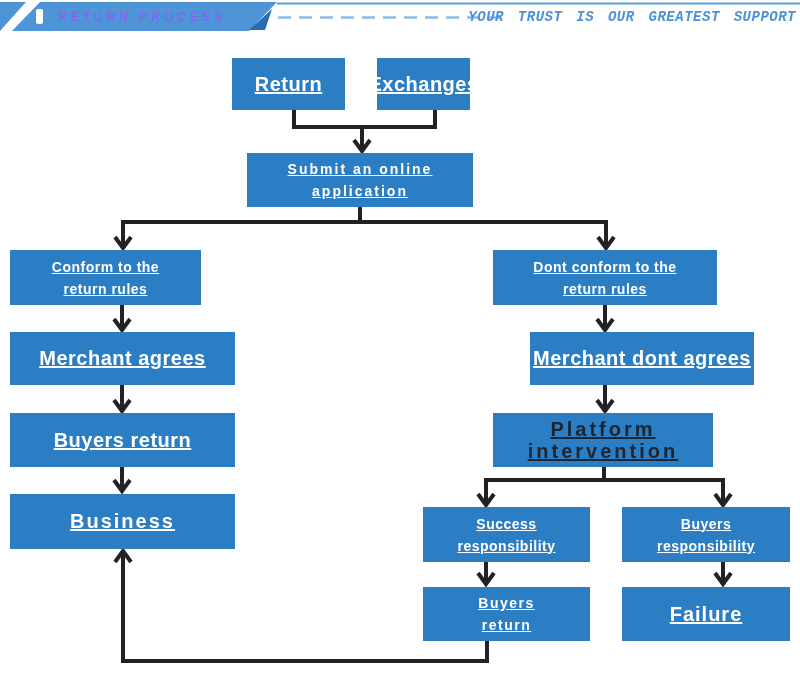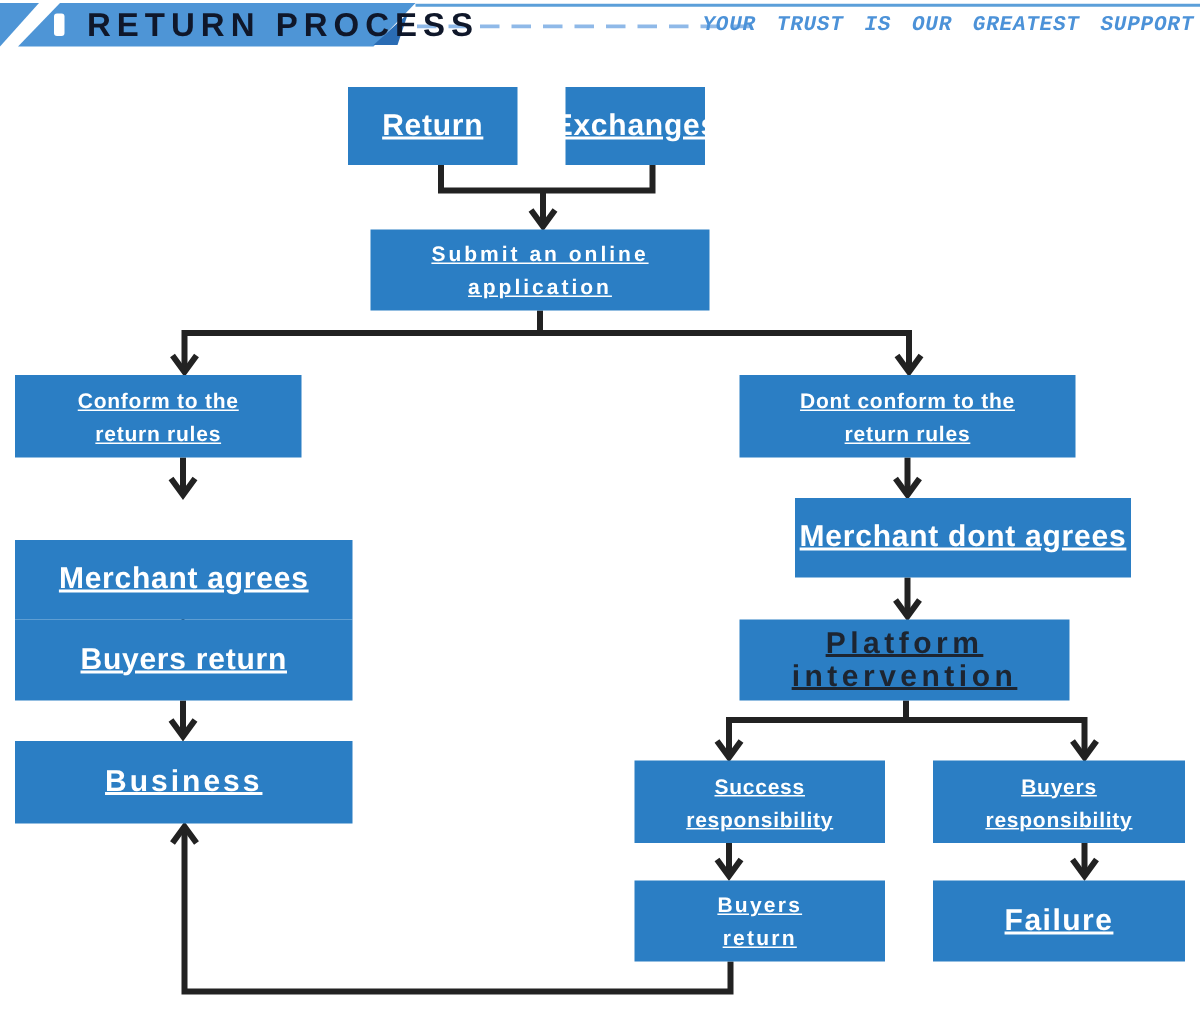--- a/index.html
+++ b/index.html
@@ -19,21 +19,21 @@
   
   .header-svg{position:absolute;left:0;top:0;}
   .header-title{
     position:absolute;left:36px;top:2px;height:29px;
     display:flex;align-items:center;gap:15px;z-index:2;
   }
   .title-bar{
     width:7px;height:15px;background:#ffffff;border-radius:2px;flex:0 0 auto;
   }
   .title-text{
-    color:#0f172a;font-size:22px;letter-spacing:4px;font-weight:700;
+    color:#8b5cf6;font-size:12px;letter-spacing:4px;font-weight:400;
     white-space:nowrap;
   }
   .slogan{
     position:absolute;right:4px;top:9px;z-index:2;
     color:var(--slogan-blue);
     font-family:"Liberation Mono",monospace;
     font-style:italic;font-size:14px;font-weight:700;
     letter-spacing:0.5px;word-spacing:5px;white-space:nowrap;
   }
   
@@ -45,21 +45,21 @@
     position:absolute;z-index:2;background:var(--box-blue);
     color:#ffffff;font-weight:bold;font-size:20px;letter-spacing:0.5px;
     display:flex;align-items:center;justify-content:center;text-align:center;
     white-space:pre-line;line-height:23px;text-decoration:underline;
   }
   .node.two-line{font-size:14px;line-height:22px;}
   #node-return            {left:232px;top:58px; width:113px;height:52px;}
   #node-exchanges         {left:377px;top:58px; width:93px;height:52px;}
   #node-submit            {left:247px;top:153px;width:226px;height:54px;letter-spacing:2px;}
   #node-conform           {left:10px; top:250px;width:191px;height:55px;}
-  #node-merchant-agrees   {left:10px; top:332px;width:225px;height:53px;margin-top:28px;}
+  #node-merchant-agrees   {left:10px; top:332px;width:225px;height:53px;}
   #node-buyers-return     {left:10px; top:413px;width:225px;height:54px;}
   #node-success           {left:10px; top:494px;width:225px;height:55px;letter-spacing:2px;}
   #node-dont-conform      {left:493px;top:250px;width:224px;height:55px;}
   #node-merchant-dont     {left:493px;top:332px;width:224px;height:53px;margin-left:37px;}
   #node-platform          {left:493px;top:413px;width:220px;height:54px;
                            color:var(--platform-text);letter-spacing:3px;font-size:20px;}
   #node-business-resp     {left:423px;top:507px;width:167px;height:55px;}
   #node-buyers-resp       {left:622px;top:507px;width:168px;height:55px;}
   #node-buyers-return-2   {left:423px;top:587px;width:167px;height:54px;letter-spacing:1.5px;}
   #node-failure           {left:622px;top:587px;width:168px;height:54px;letter-spacing:1px;}

